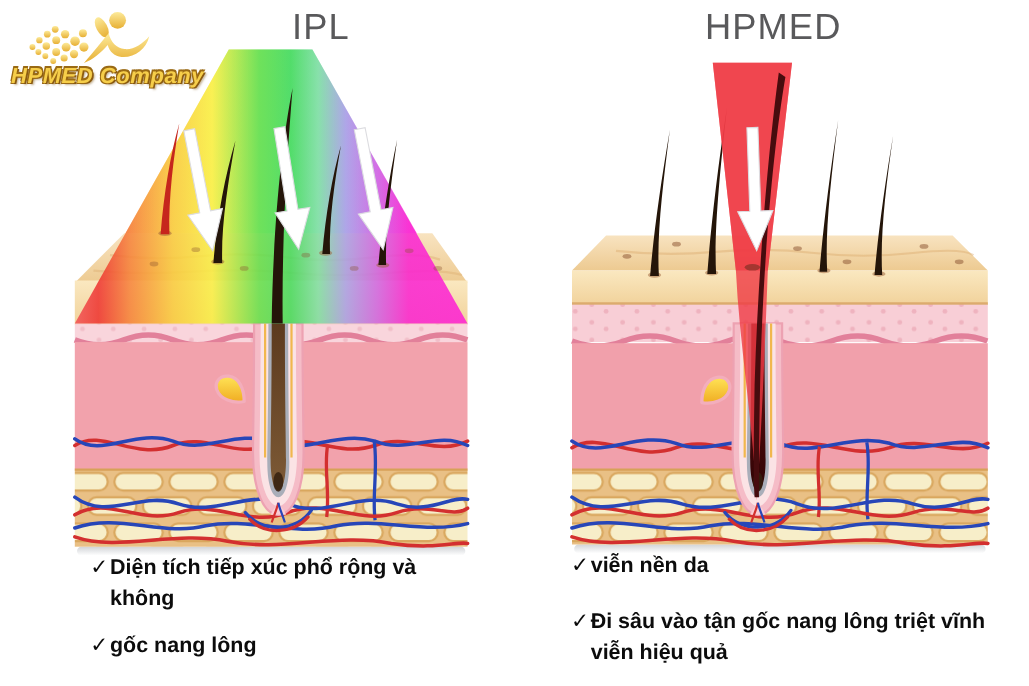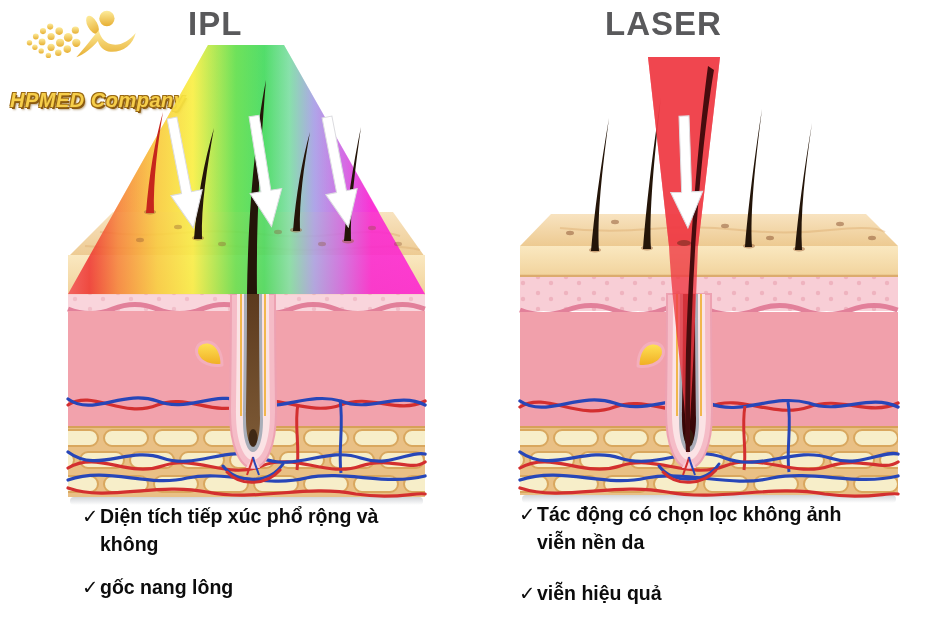--- a/index.html
+++ b/index.html
@@ -2,21 +2,21 @@
 <html><head>
 <meta charset="utf-8">
 <style>
   html,body{margin:0;padding:0;}
   body{
     width:935px;height:624px;position:relative;overflow:hidden;background:#ffffff;
     font-family:"Liberation Sans","DejaVu Sans",sans-serif;
   }
   .abs{position:absolute;}
   .title{
-    font-size:33px;font-weight:700;color:#59595b;letter-spacing:1px;text-align:left;
+    font-size:33px;font-weight:400;color:#59595b;letter-spacing:1px;text-align:right;
   }
   #logo-text{
     font-size:20px;font-weight:700;font-style:italic;letter-spacing:.5px;color:#f6ce4a;
     text-shadow:-1px -1px 0 #9a6a14,1px -1px 0 #9a6a14,-1px 1px 0 #9a6a14,
                 1.5px 1.5px 0 #8a5a10,2.5px 2.5px 2px rgba(120,80,10,.45);
     white-space:nowrap;
   }
   .notes{width:380px;color:#0c0c0c;font-size:19.5px;font-weight:700;line-height:28px;}
   .bullet{position:relative;padding-left:18px;}
   .bullet .check{position:absolute;left:0;top:0;width:18px;}
@@ -53,24 +53,24 @@
         <circle cx="52" cy="49" r="4.2"></circle>
       <circle cx="61" cy="28" r="4"></circle>
         <circle cx="62" cy="42" r="4.6"></circle>
       <circle cx="96" cy="15" r="8.5"></circle>
       <ellipse cx="80" cy="22" rx="5.5" ry="11" transform="rotate(-28 80 22)"></ellipse>
       <path d="M62,58 C72,47 80,36 87,28 C89,37 95,43 103,44 C112,45 121,39 128,31
                C125,44 113,53 100,52 C93,51.5 88,47 86,40 C79,48 71,55 62,58 Z"></path>
     </g>
   </svg>
 </div>
-<div id="logo-text" class="abs" style="left:10px;top:58px;margin-top:31px;">HPMED Company</div>
+<div id="logo-text" class="abs" style="left:10px;top:58px;">HPMED Company</div>
 
 <div class="abs title" style="left:188px;top:5px;width:130px;">IPL</div>
-<div class="abs title" style="left:605px;top:5px;width:160px;">LASER</div>
+<div class="abs title" style="left:605px;top:5px;width:160px;">HPMED</div>
 
 <svg class="abs" style="left:0;top:0;" width="935" height="624" viewBox="0 0 935 624">
   <defs>
     <linearGradient id="topTan" x1="0" y1="0" x2="0" y2="1">
       <stop offset="0" stop-color="#f8e3c0"></stop>
         <stop offset="1" stop-color="#edca91"></stop>
     </linearGradient>
     <linearGradient id="beigeG" x1="0" y1="0" x2="0" y2="1">
       <stop offset="0" stop-color="#fae8c0"></stop>
         <stop offset="1" stop-color="#f1d29b"></stop>
@@ -284,20 +284,20 @@
   </div>
   <div class="bullet">
     <span class="check">✓</span>
     <div>gốc nang lông</div>
   </div>
 </div>
 
 <div id="notes-right" class="abs notes" style="left:519px;top:500px;width:400px;">
   <div class="bullet">
     <span class="check">✓</span>
-    <div>Tác động có chọn lọc không ảnh</div>
     <div>viễn nền da</div>
   </div>
   <div class="bullet">
     <span class="check">✓</span>
+    <div>Đi sâu vào tận gốc nang lông triệt vĩnh</div>
     <div>viễn hiệu quả</div>
   </div>
 </div>
 
 </body></html>

